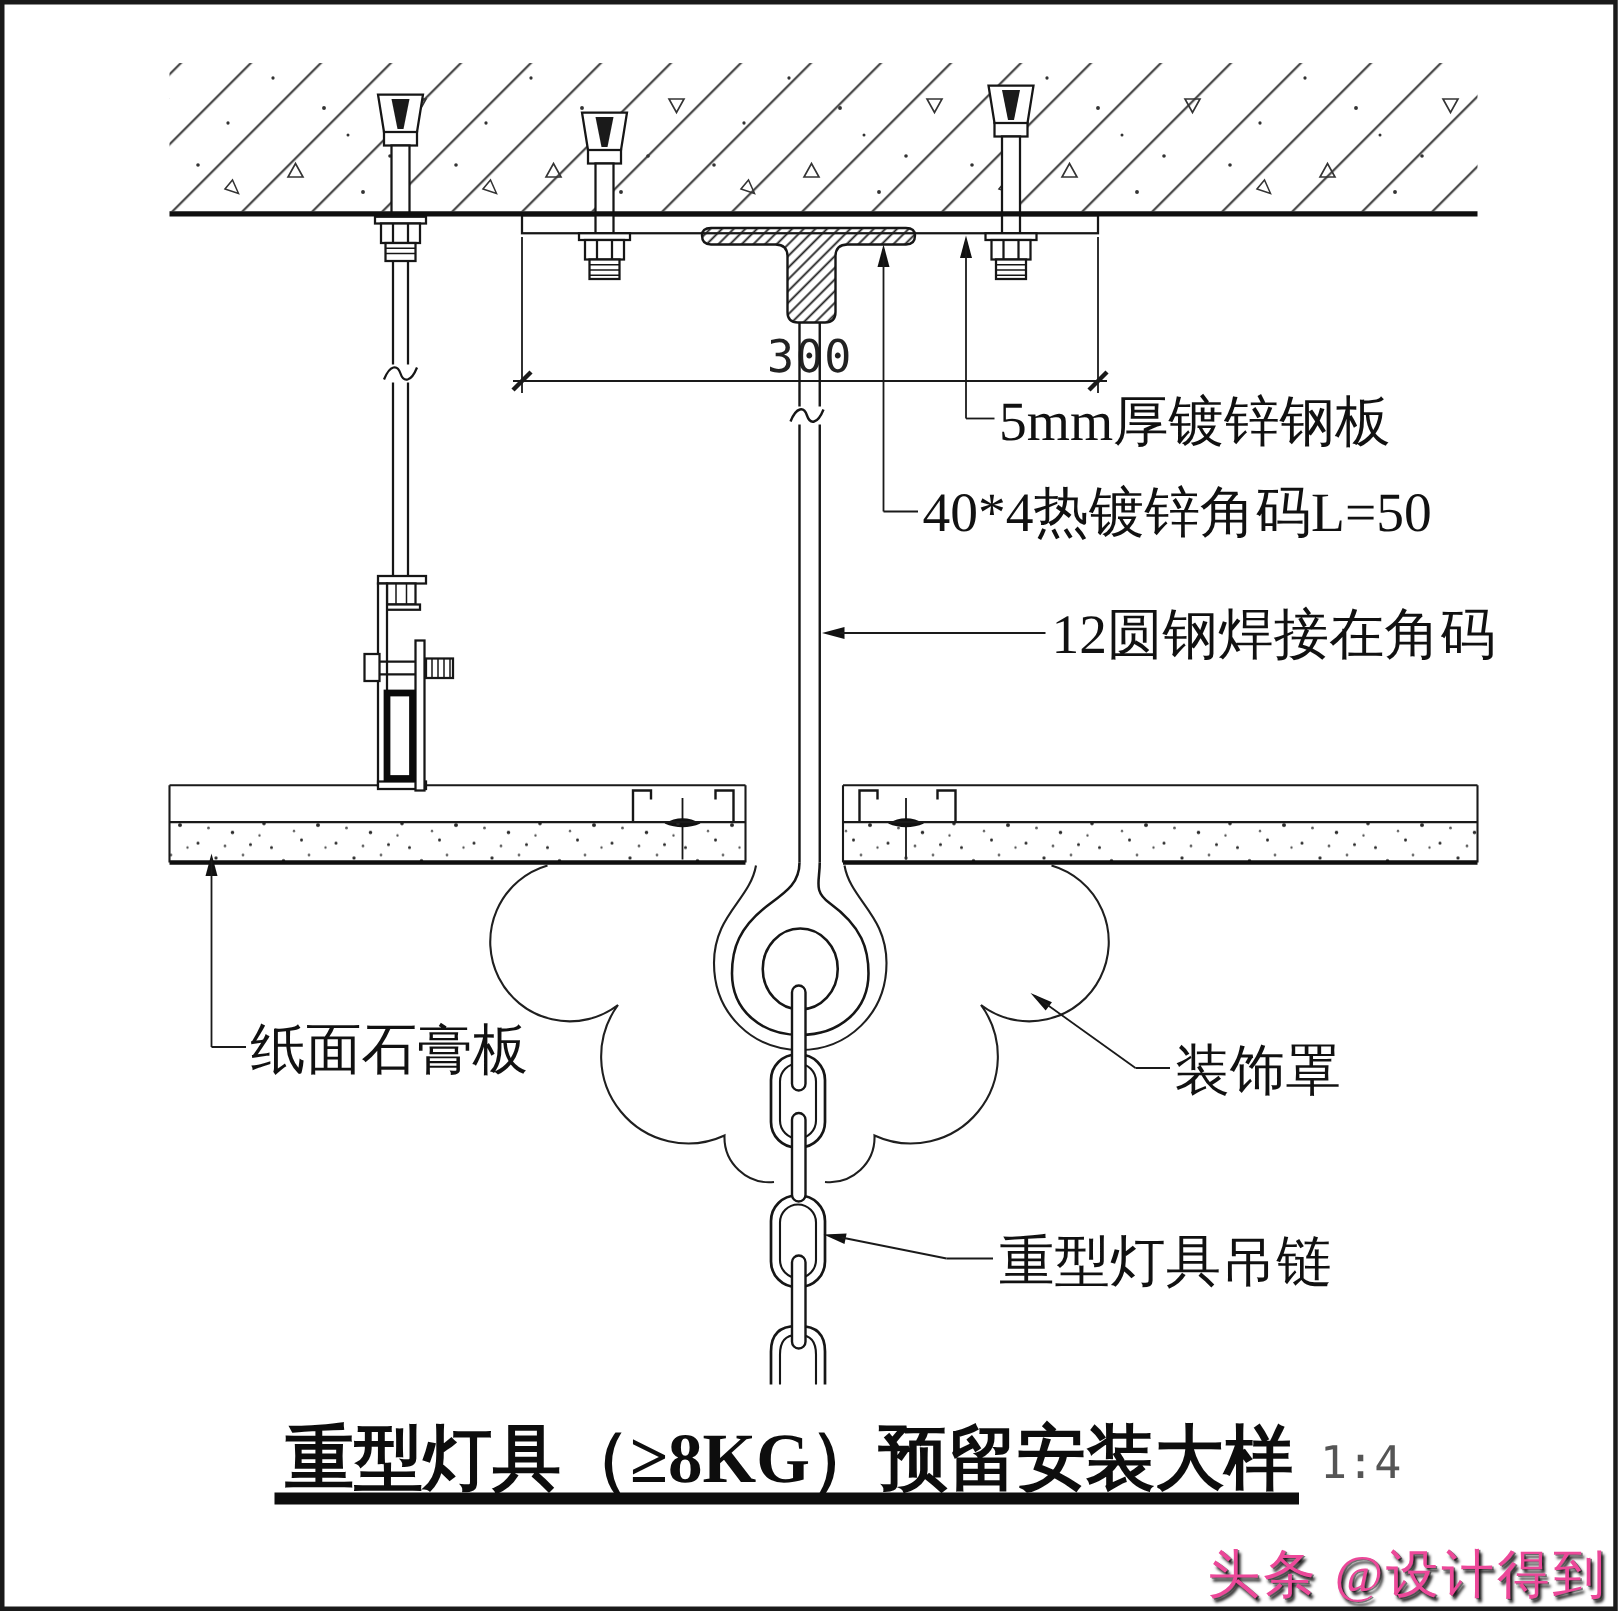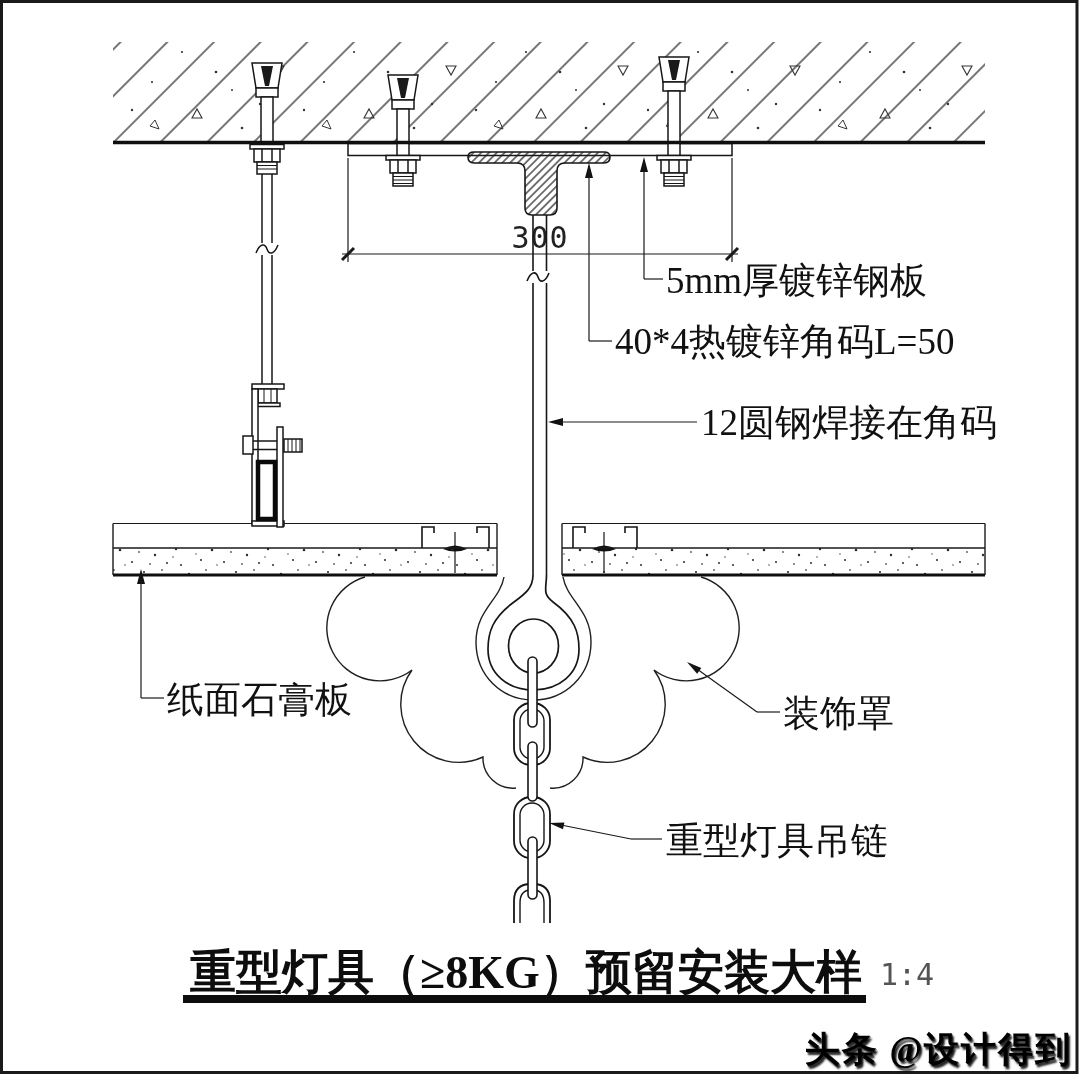--- a/index.html
+++ b/index.html
@@ -3,21 +3,21 @@
 <meta charset="utf-8">
 <style>
   html,body{margin:0;padding:0;background:#ffffff;}
   #stage{position:relative;width:1080px;height:1080px;background:#ffffff;overflow:hidden;
          font-family:"Liberation Serif","DejaVu Serif",serif;}
   svg{position:absolute;left:0;top:0;}
   text.lbl{font-family:"Liberation Serif","DejaVu Serif",serif;font-size:37px;fill:#111;}
   text.dim{font-family:"DejaVu Sans Mono","Liberation Mono",monospace;font-size:30px;fill:#222;letter-spacing:1px;}
   text.title{font-family:"Liberation Serif","DejaVu Serif",serif;font-size:47px;font-weight:700;fill:#0d0d0d;}
   text.scale{font-family:"DejaVu Sans Mono","Liberation Mono",monospace;font-size:30px;fill:#555;}
-  #watermark{position:absolute;right:8px;top:1026px;font-size:35px;font-weight:700;color:#000000;
+  #watermark{position:absolute;right:8px;top:1026px;font-size:35px;font-weight:400;color:#ec4899;
              letter-spacing:2px;white-space:nowrap;
              text-shadow:2px 3px 2px rgba(0,0,0,0.85), 1px 1px 0 rgba(0,0,0,0.5);}
 </style>
 </head>
 <body>
 
 <div id="stage">
 <svg width="1080" height="1080" viewBox="0 0 1080 1080">
   <defs>
     <pattern id="slabHatch" width="12" height="33" patternUnits="userSpaceOnUse" patternTransform="rotate(-45)">

